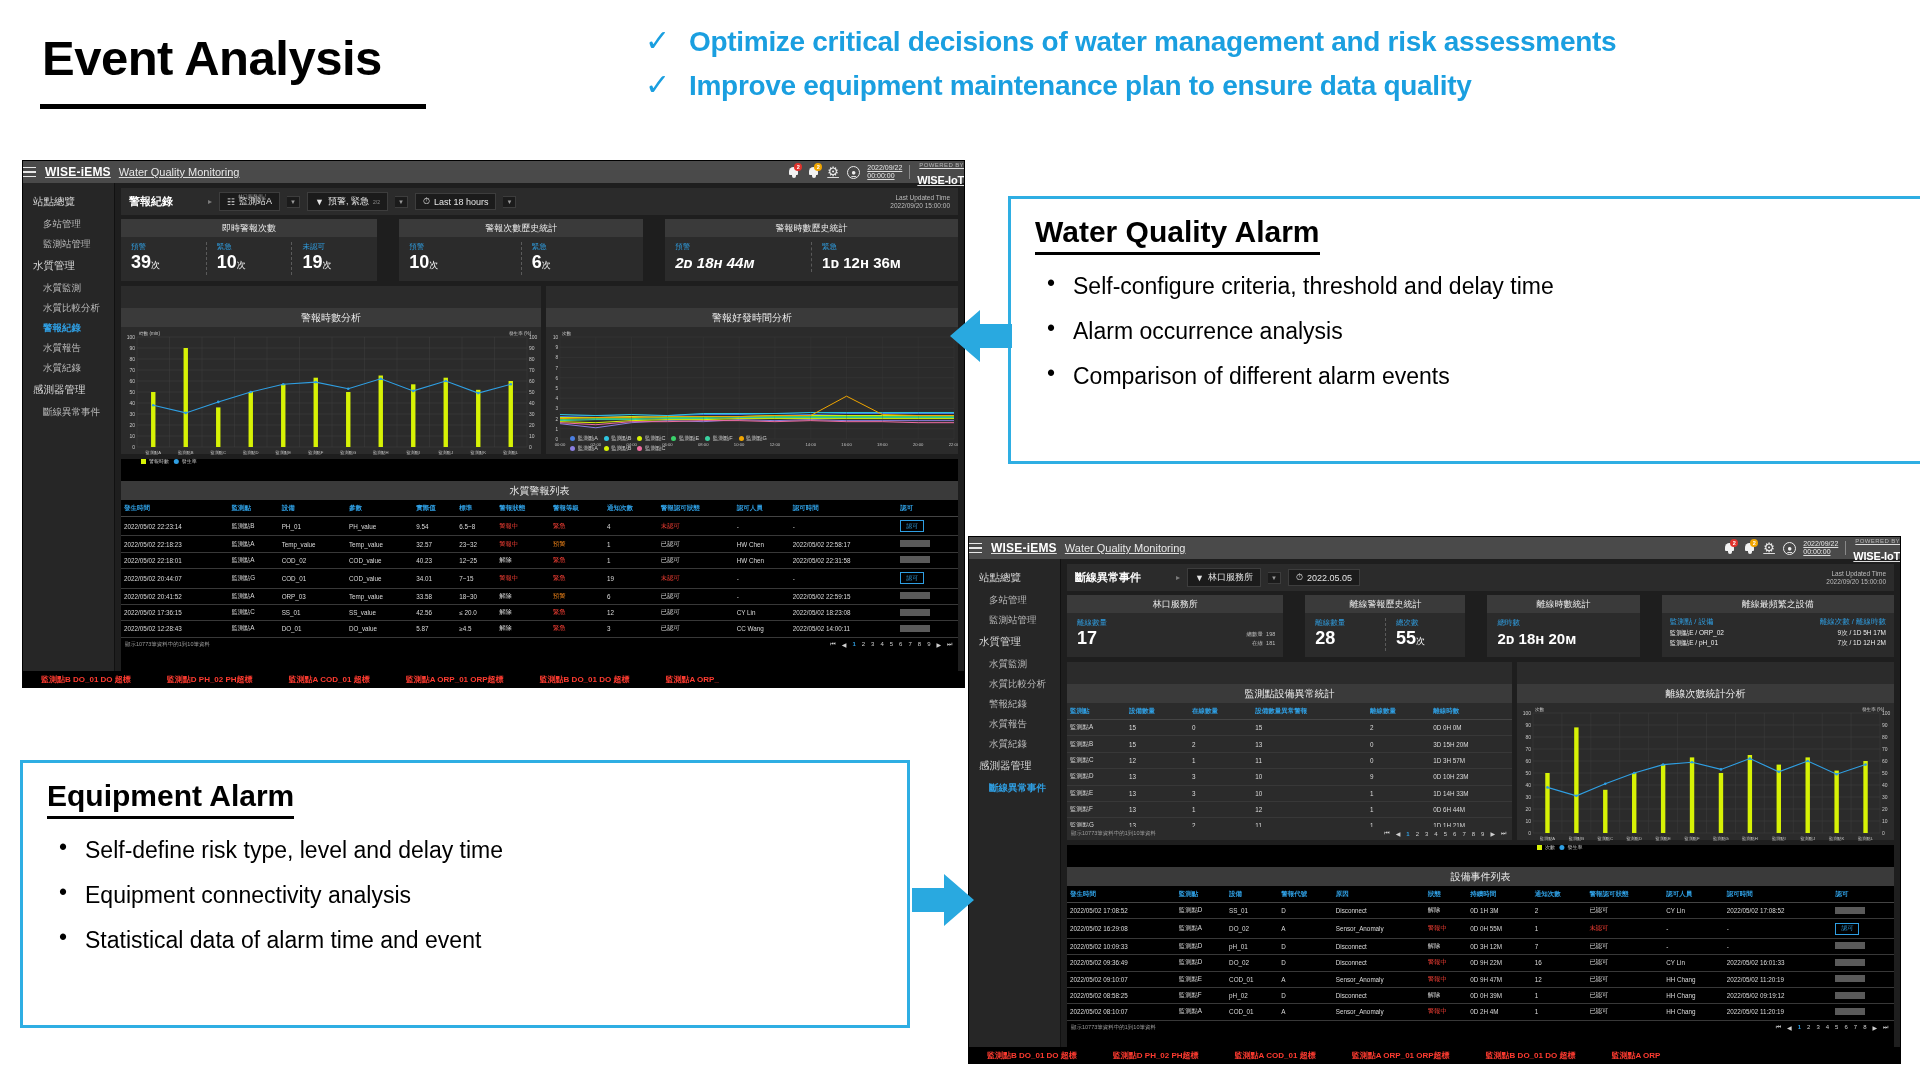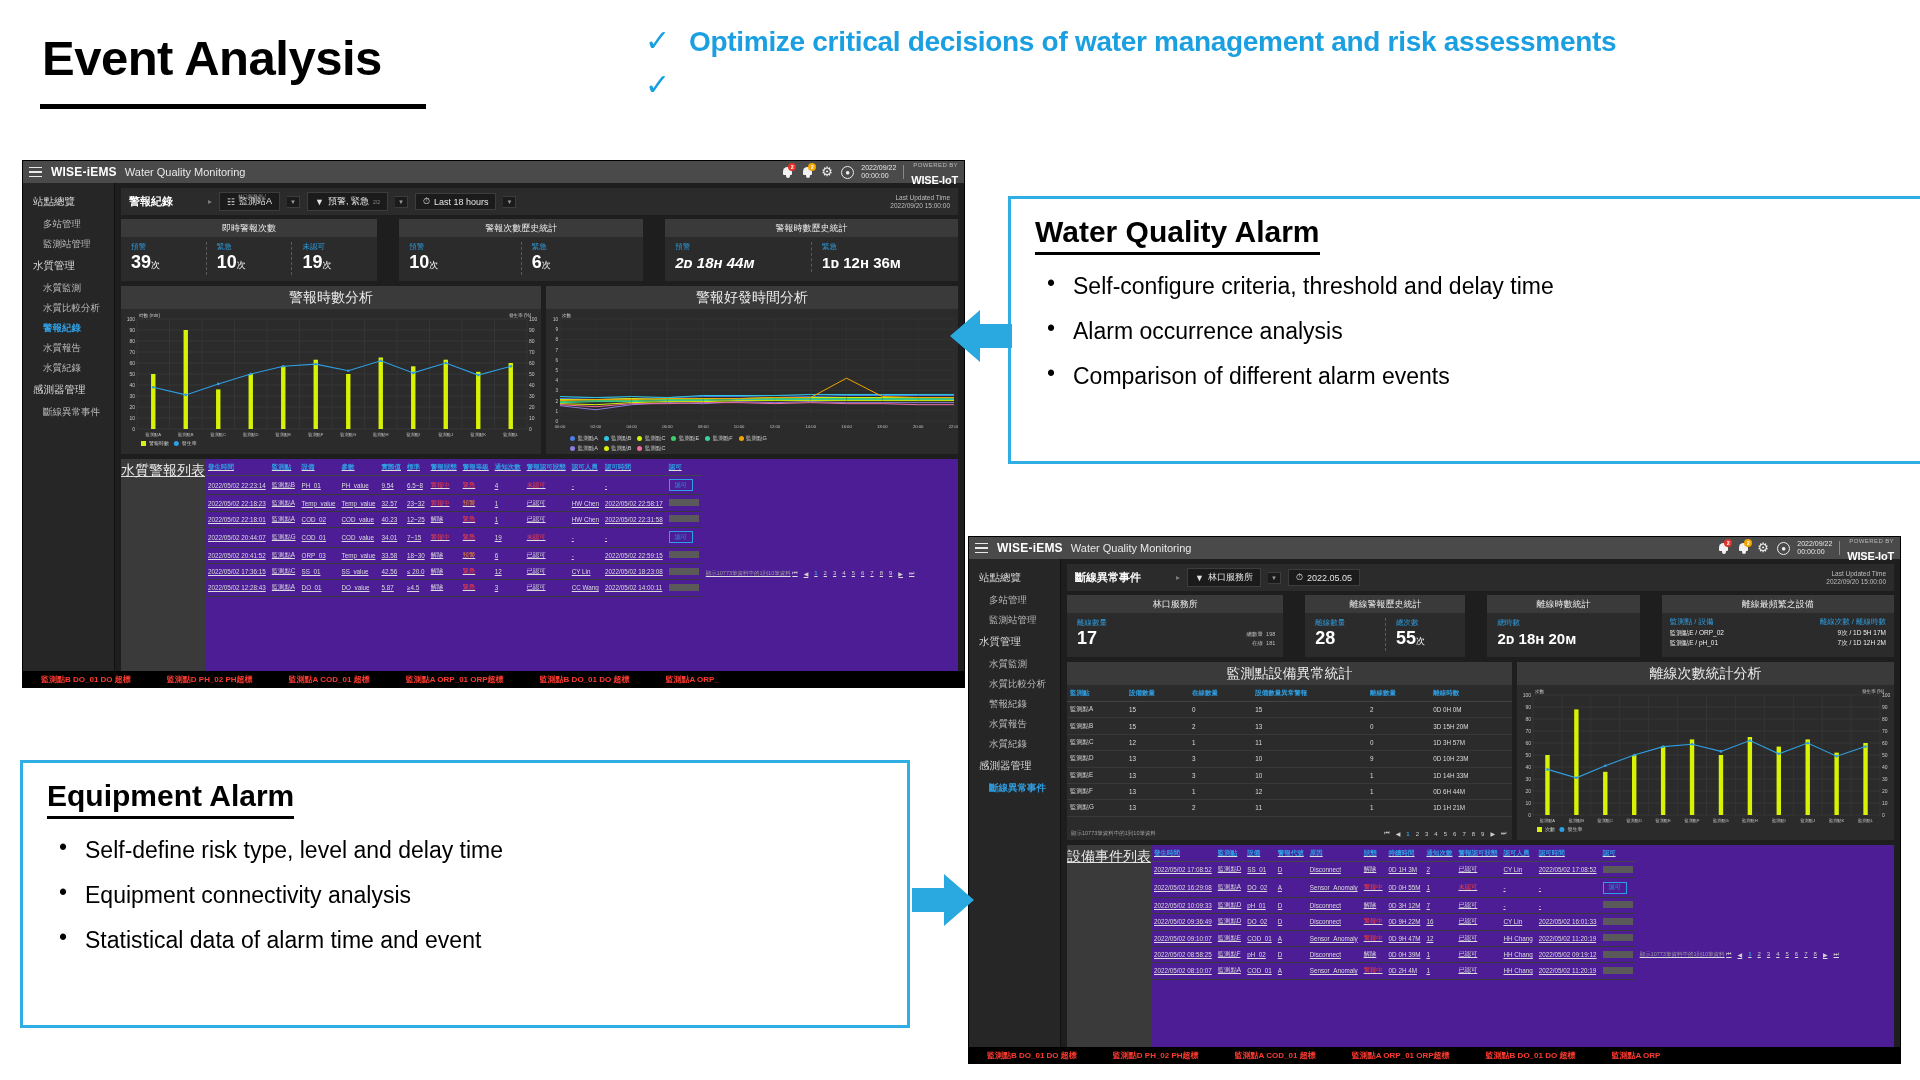--- a/index.html
+++ b/index.html
@@ -36,21 +36,21 @@
   
   .dash {
     position:absolute;
     background:#1e1e1e;
     color:#ddd;
     overflow:hidden;
     border:1px solid #000;
   }
   .dash-topbar {
     height:22px; background:#4a4a4a; display:flex; align-items:center;
-    padding:0 6px; position:relative;
+    padding:0 0; position:relative;text-decoration:underline;
   }
   .burger { width:13px; height:11px; position:relative; margin-right:9px; flex:0 0 13px;}
   .burger i { position:absolute; left:0; width:13px; height:1.6px; background:#e8e8e8; }
   .burger i:nth-child(1){top:0;} .burger i:nth-child(2){top:4.6px;} .burger i:nth-child(3){top:9.2px;}
   .brand { font-weight:bold; font-size:12px; color:#fff; letter-spacing:0.2px; margin-right:8px; }
   .apptitle { font-size:11px; color:#e8e8e8; }
   .topbar-right { margin-left:auto; display:flex; align-items:center; gap:7px; }
   .bell { position:relative; width:13px; height:14px; }
   .bell .body {
     position:absolute; left:2px; top:2px; width:9px; height:8px;
@@ -105,27 +105,27 @@
   .kpi-head { background:#3a3a3a; font-size:9px; color:#ececec; text-align:center; padding:2.5px 0; }
   .kpi-vals { display:flex; padding:5px 0 6px 0; }
   .kpi-cell { flex:1; padding-left:10px; border-left:1px dashed #5a5a5a; }
   .kpi-cell:first-child { border-left:none; }
   .kpi-lab { font-size:7.5px; color:#2f9fe3; margin-bottom:1px; }
   .kpi-num { font-size:18px; color:#fff; font-weight:bold; line-height:19px; }
   .kpi-num .u { font-size:9px; font-weight:normal; }
 
   .chart-row { display:flex; gap:5px; margin-bottom:5px; }
   .panel { background:#2b2b2b; flex:1; min-width:0; display:flex; flex-direction:column; }
-  .panel-head { background:#3a3a3a; font-size:14px; color:#ececec; text-align:center; padding:2.5px 0; }
+  .panel-head { background:#3a3a3a; font-size:10px; color:#ececec; text-align:center; padding:2.5px 0;margin-top:22px; }
   .panel-body { flex:1; position:relative; padding:4px 4px 2px 4px; }
   .legend { display:flex; flex-wrap:wrap; gap:6px; padding:2px 0 0 14px; }
   .lg { display:flex; align-items:center; gap:2.5px; font-size:5.5px; color:#cfcfcf; }
   .lg .dot { width:5px; height:5px; border-radius:50%; }
 
-  .table-panel { background:#4c1d95; flex:1; min-height:0; display:flex; flex-direction:row;text-decoration:underline; }
+  .table-panel { background:#000000; flex:1; min-height:0; display:flex; flex-direction:column; }
   .tbl { width:100%; border-collapse:collapse; }
   .tbl th {
     font-size:6.5px; color:#2f9fe3; font-weight:bold; text-align:left;
     padding:3.5px 3px; border-bottom:1px solid #444; white-space:nowrap;
   }
   .tbl td {
     font-size:6.3px; color:#dcdcdc; padding:3.2px 3px; border-bottom:1px solid #383838; white-space:nowrap;
   }
   .c-red { color:#ff4136 !important; }
   .c-orange { color:#ff8c1a !important; }
@@ -168,20 +168,21 @@
 <div id="slide-title">Event Analysis</div>
 <div id="title-rule"></div>
 
 <div id="header-bullets">
   <div class="hb-row">
     <div class="hb-check">✓</div>
     <div class="hb-text">Optimize critical decisions of water management and risk assessments</div>
   </div>
   <div class="hb-row">
     <div class="hb-check">✓</div>
+    <div class="hb-text">Improve equipment maintenance plan to ensure data quality</div>
   </div>
 </div>
 
 <div class="dash" id="dash1" style="left:22px; top:160px; width:943px; height:528px;">
 
   <div class="dash-topbar">
     <div class="burger">
         <i></i>
         <i></i>
         <i></i>

